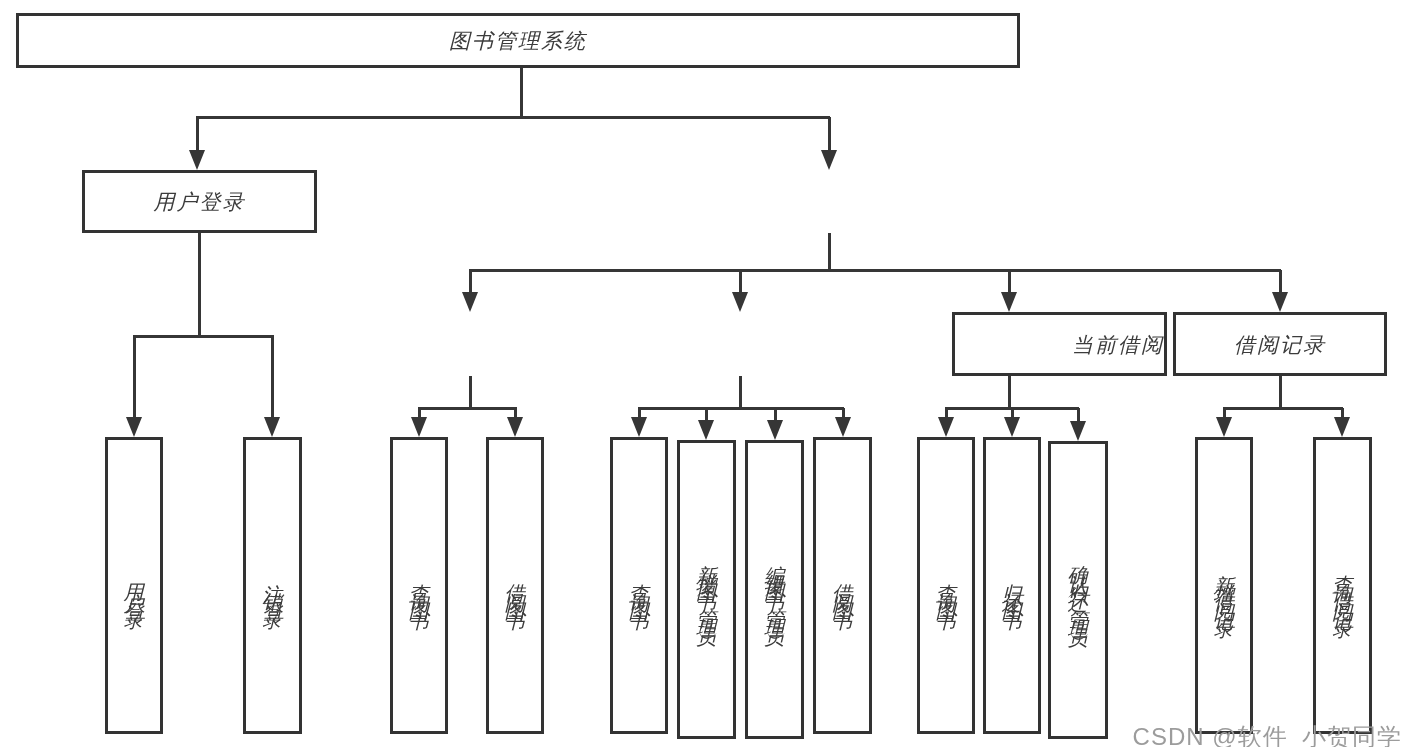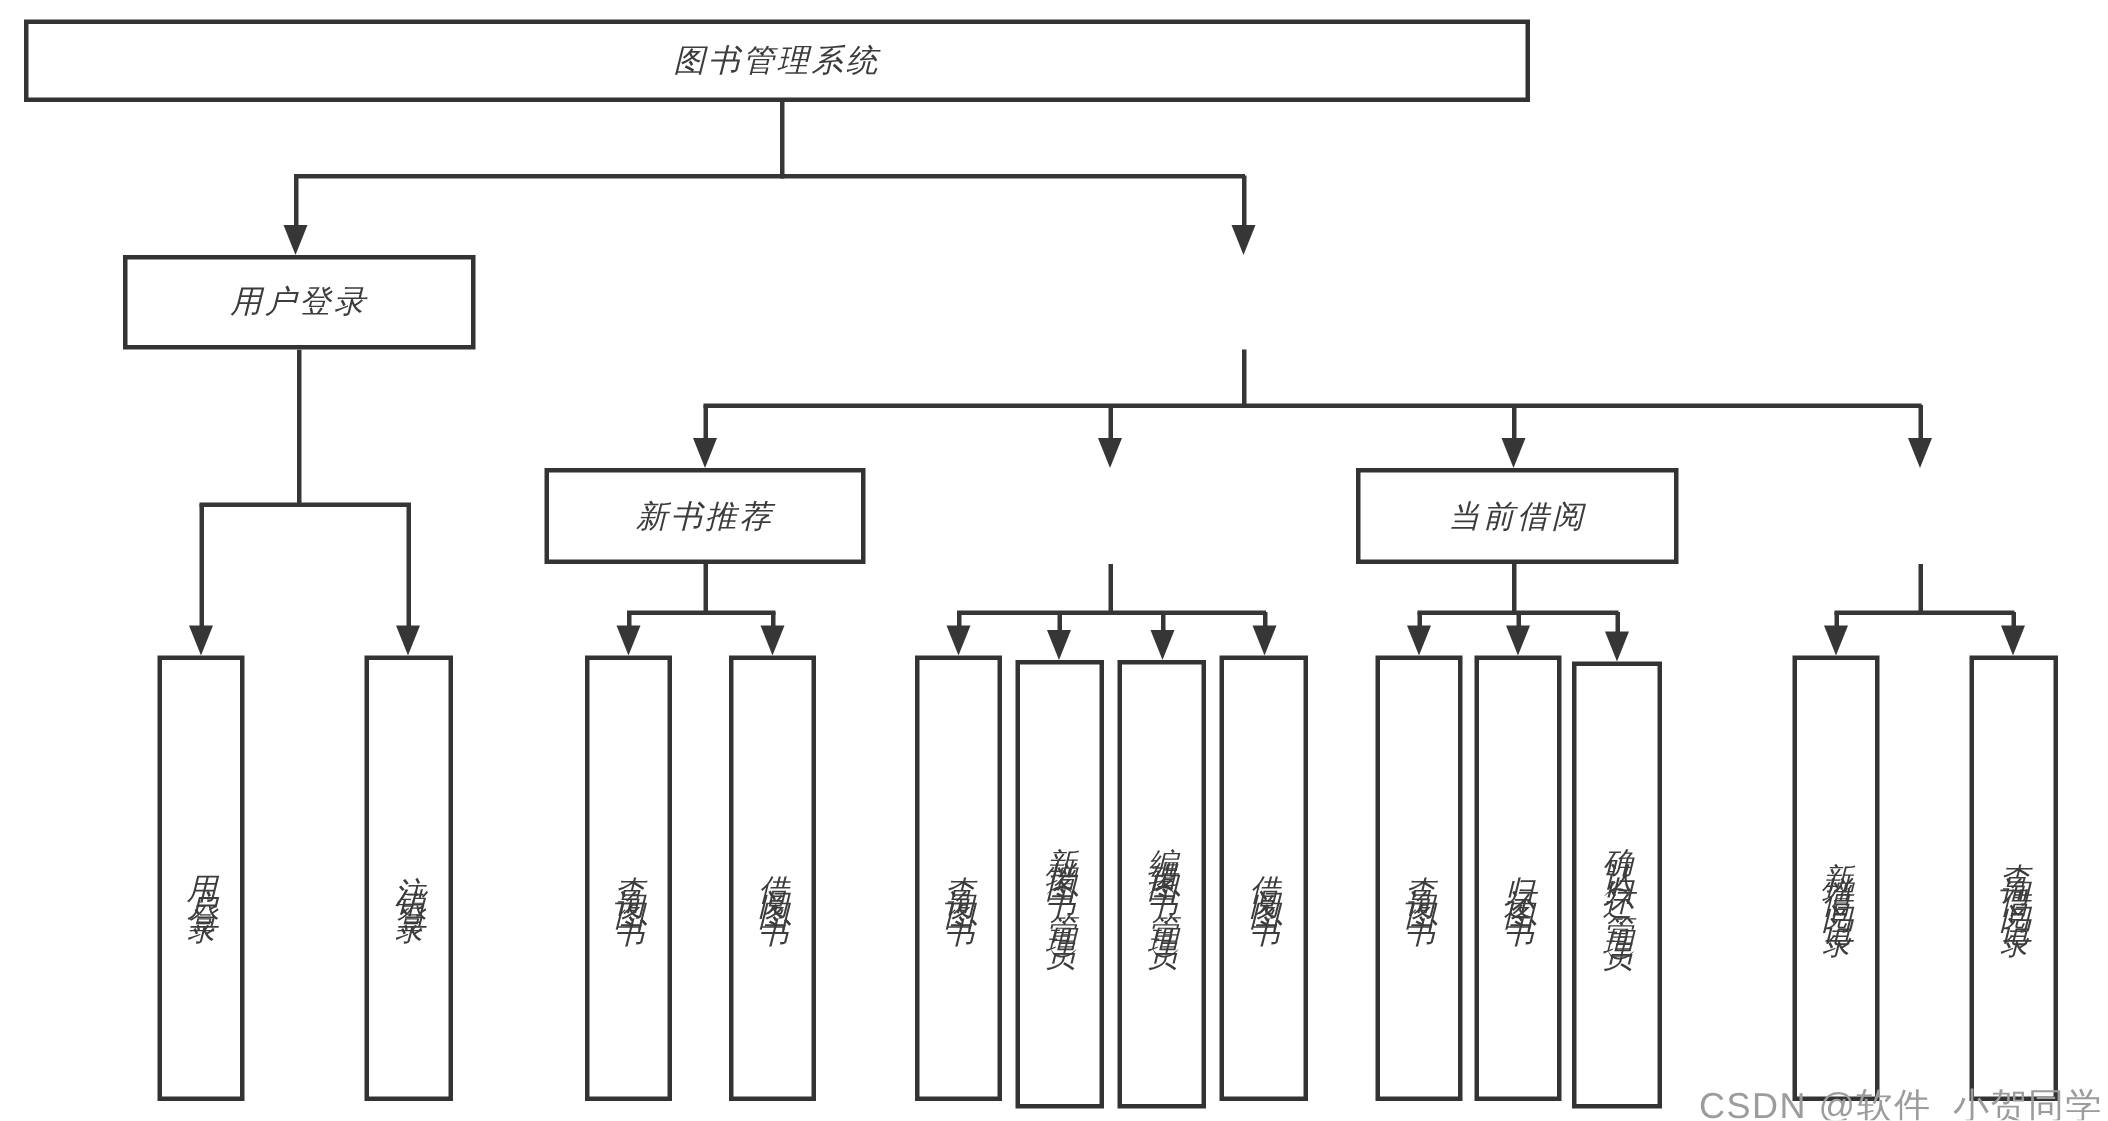--- a/index.html
+++ b/index.html
@@ -116,25 +116,25 @@
     <div class="arrow-shaft" style="left: 1223px; top: 408px; height: 11px;"></div>
     <div class="arrow-head" style="left: 1216px; top: 417px;"></div>
     <div class="arrow-shaft" style="left: 1341px; top: 408px; height: 11px;"></div>
     <div class="arrow-head" style="left: 1334px; top: 417px;"></div>
     <div class="node" style="left: 16px; top: 13px; width: 1004px; height: 55px;">
       <span class="node-label">图书管理系统</span>
     </div>
     <div class="node" style="left: 82px; top: 170px; width: 235px; height: 63px;">
       <span class="node-label">用户登录</span>
     </div>
-    <div class="node" style="left: 363px; top: 312px; width: 214px; height: 64px;">
-      <span class="node-label">新书推荐</span>
+    <div class="node" style="left: 952px; top: 312px; width: 215px; height: 64px; justify-content: flex-end;">
+      <span class="node-label">当前借阅</span>
     </div>
-    <div class="node" style="left: 904px; top: 312px; width: 215px; height: 64px;">
-      <span class="node-label">当前借阅</span>
+    <div class="node" style="left: 1173px; top: 312px; width: 214px; height: 64px;">
+      <span class="node-label">借阅记录</span>
     </div>
     <div class="node vertical" style="left: 105px; top: 437px; width: 58px; height: 297px;">
       <span class="node-label">用户登录</span>
     </div>
     <div class="node vertical" style="left: 243px; top: 437px; width: 59px; height: 297px;">
       <span class="node-label">注销登录</span>
     </div>
     <div class="node vertical" style="left: 390px; top: 437px; width: 58px; height: 297px;">
       <span class="node-label">查询图书</span>
     </div>

